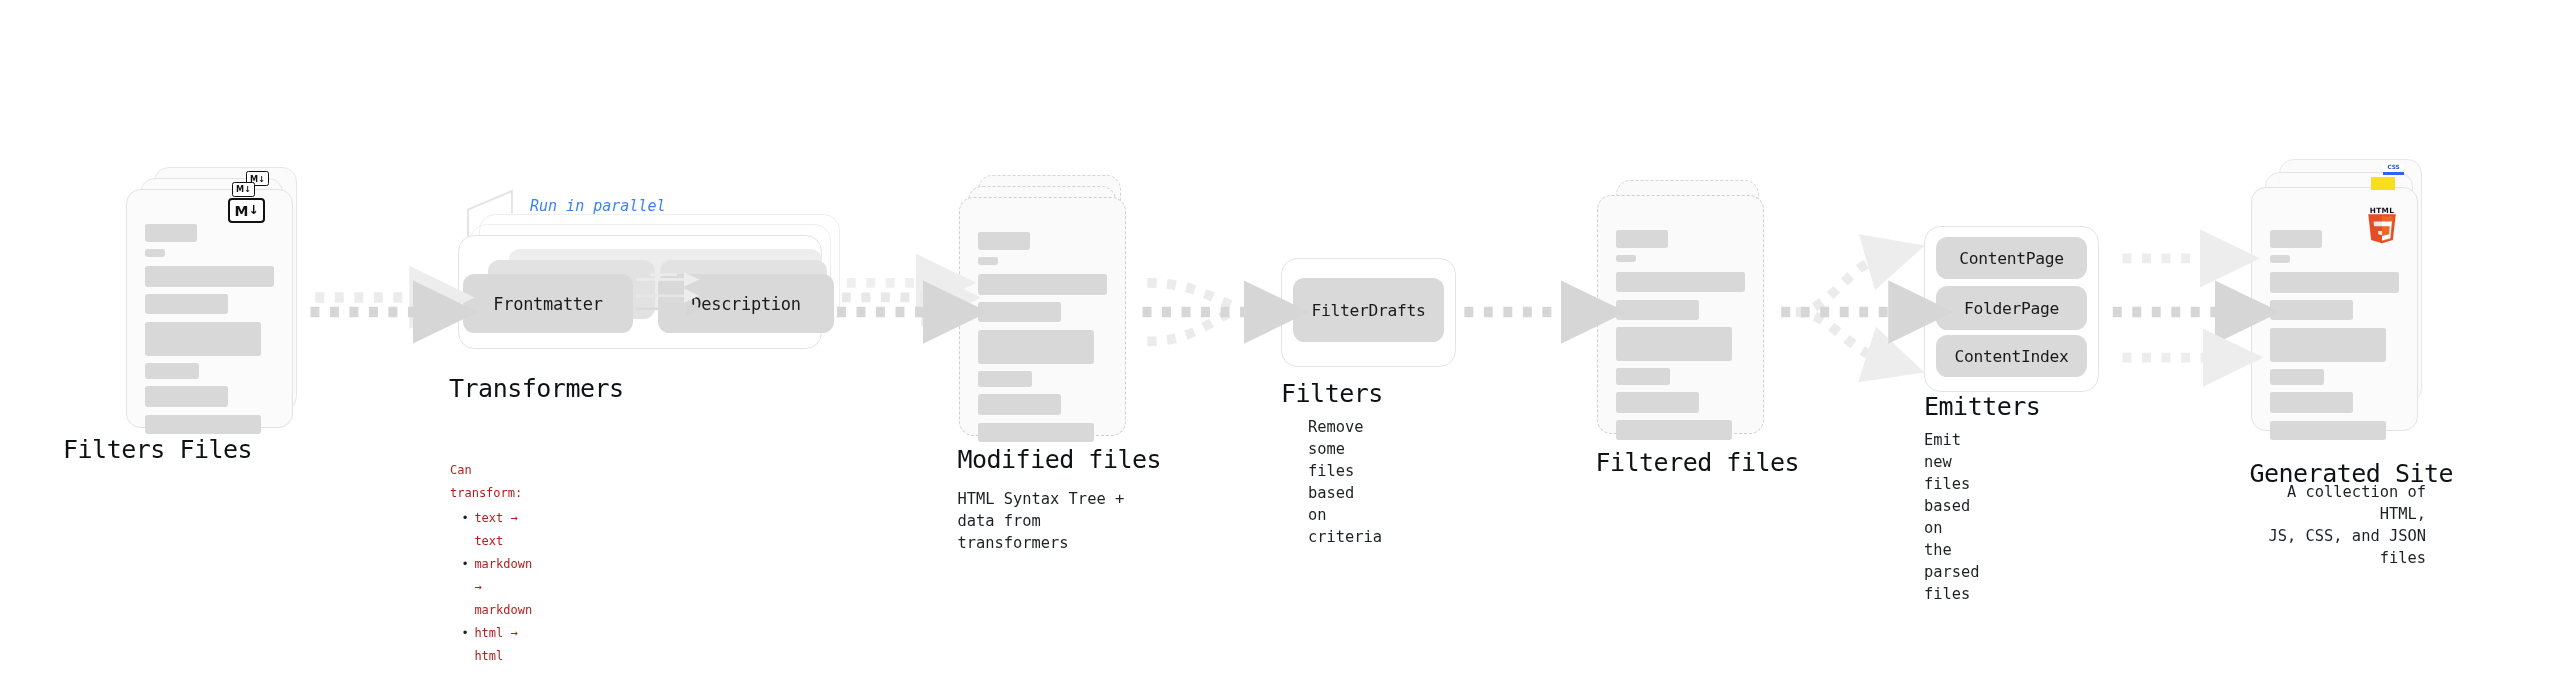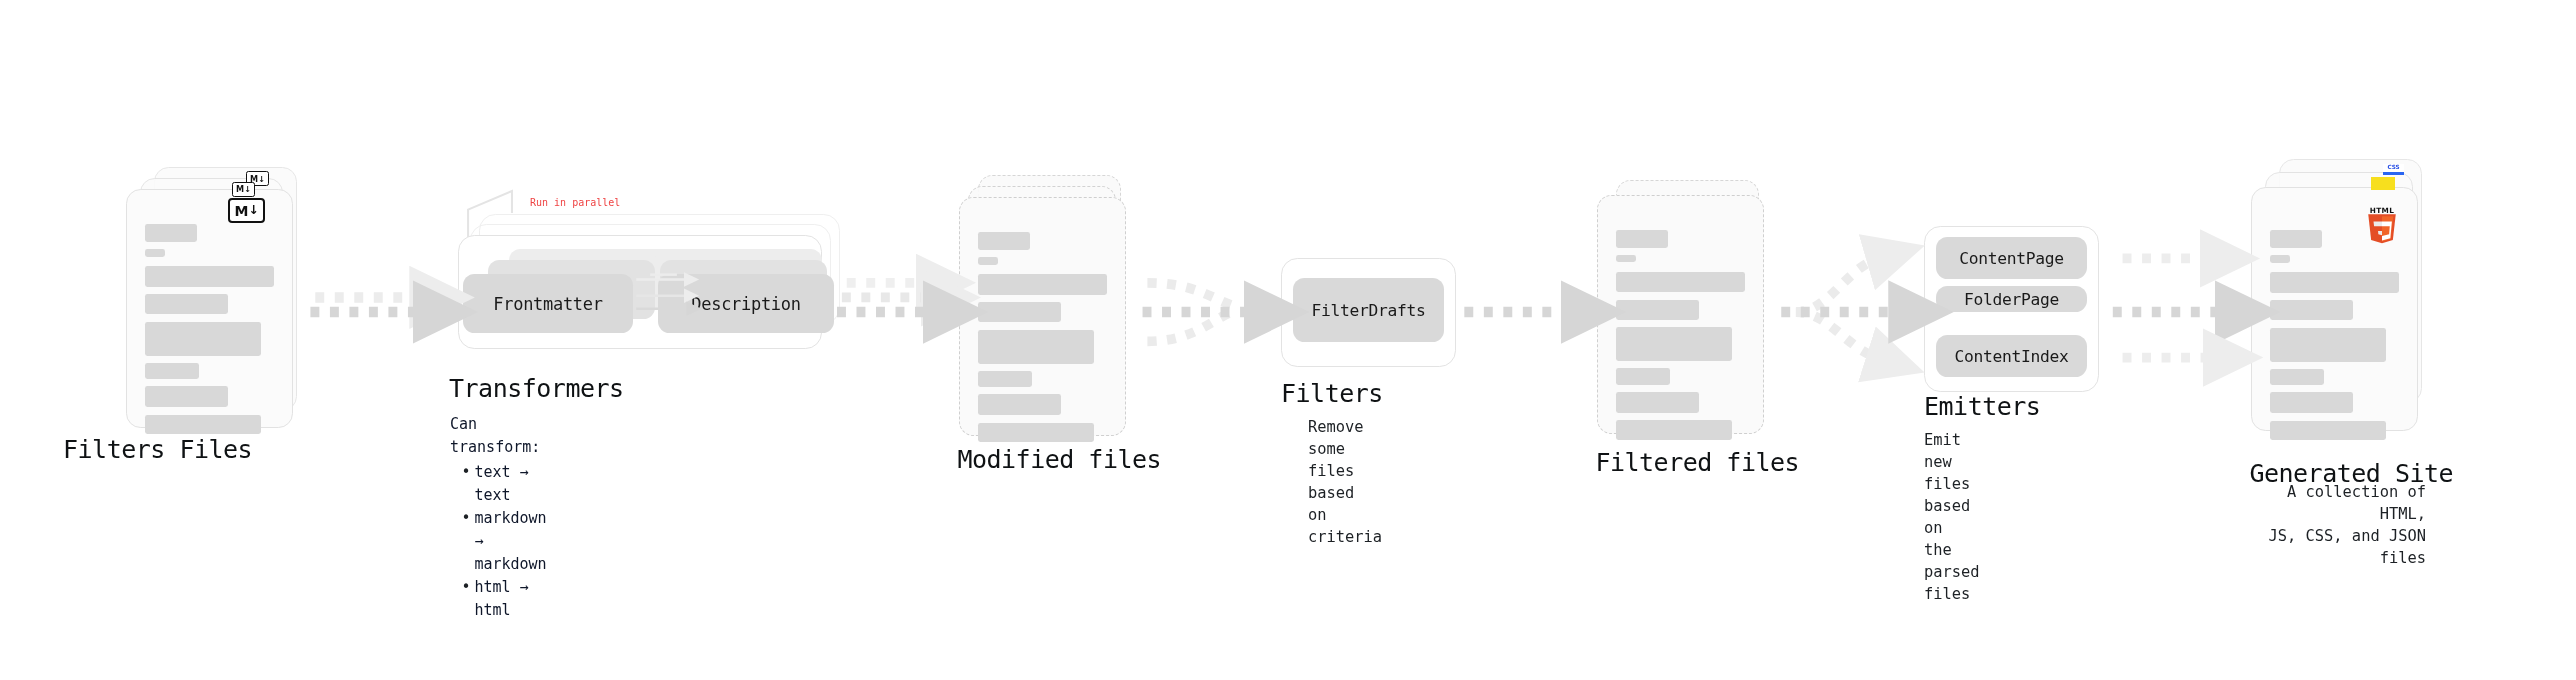--- a/index.html
+++ b/index.html
@@ -72,24 +72,24 @@
   .chip.g3{background:#ededed;}
 
   
   .title{
     position:absolute;font-size:25px;letter-spacing:-0.5px;color:#0f1214;white-space:nowrap;
   }
   .sub{
     position:absolute;font-size:15.4px;line-height:22px;color:#1d2125;white-space:pre-line;
   }
   .tiny-note{
-    position:absolute;font-size:10px;color:#ef4444;white-space:nowrap;
-  }
-
-  .bullets{position:absolute;font-size:15px;line-height:23px;color:#0f172a;}
+    position:absolute;font-size:15px;color:#3b82f6;white-space:nowrap;font-style:italic;
+  }
+
+  .bullets{position:absolute;font-size:12px;line-height:23px;color:#b91c1c;margin-top:46px;}
   .bullets .lead{margin-bottom:1.6px;}
   .bullets ul{list-style:none;margin:0;padding:0 0 0 11.4px;}
   .bullets li{position:relative;padding-left:13px;}
   .bullets li:before{content:"\2022";position:absolute;left:0;top:0;color:#1d2125;}
 
   svg.overlay{position:absolute;left:0;top:0;width:2576px;height:681px;pointer-events:none;}
 </style>
 </head>
 <body>
 
@@ -159,20 +159,22 @@
           <div class="ln" style="width:100%;height:20.3px;"></div>
           <div class="ln" style="width:64%;height:20.3px;"></div>
           <div class="ln" style="width:90%;height:34px;"></div>
           <div class="ln" style="width:42%;height:16.3px;"></div>
           <div class="ln" style="width:64%;height:21px;"></div>
           <div class="ln" style="width:90%;height:19.5px;"></div>
         </div>
       </div>
     </div>
     <div class="title" style="left:-1.6px;top:270px;">Modified files</div>
+    <div class="sub" style="left:-1.6px;top:313px;">HTML Syntax Tree +
+data from transformers</div>
   </div>
 
   <div class="node" style="left:0;top:0;">
     <div class="groupbox" style="left:1281px;top:258px;width:175px;height:109px;"></div>
     <div class="chip" style="left:1293px;top:278px;width:151px;height:64px;font-size:16.3px;">FilterDrafts</div>
     <div class="title" style="left:1281px;top:379px;">Filters</div>
     <div class="sub" style="left:1308px;top:416px;">Remove some files based
 on criteria</div>
   </div>
 
@@ -191,21 +193,21 @@
           <div class="ln" style="width:90%;height:19.5px;"></div>
         </div>
       </div>
     </div>
     <div class="title" style="left:-1.6px;top:268px;">Filtered files</div>
   </div>
 
   <div class="node" style="left:0;top:0;">
     <div class="groupbox" style="left:1924px;top:226px;width:175px;height:166px;"></div>
     <div class="chip" style="left:1936px;top:237px;width:151px;height:42px;font-size:16.3px;">ContentPage</div>
-    <div class="chip" style="left:1936px;top:286px;width:151px;height:26px;font-size:16.3px;">FolderPage</div>
+    <div class="chip" style="left:1936px;top:286px;width:151px;height:44px;font-size:16.3px;">FolderPage</div>
     <div class="chip" style="left:1936px;top:335px;width:151px;height:42px;font-size:16.3px;">ContentIndex</div>
     <div class="title" style="left:1924px;top:392px;">Emitters</div>
     <div class="sub" style="left:1924px;top:429px;">Emit new files based on
 the parsed files</div>
   </div>
 
   <div class="node" style="left:2251px;top:159px;">
     <div class="filestack" style="width:175px;height:260px;">
       <div class="sheet solid back2" style="left:28px;top:0;width:143px;height:244px;"></div>
       <div class="sheet solid back1" style="left:14px;top:13px;width:148px;height:244px;"></div>

